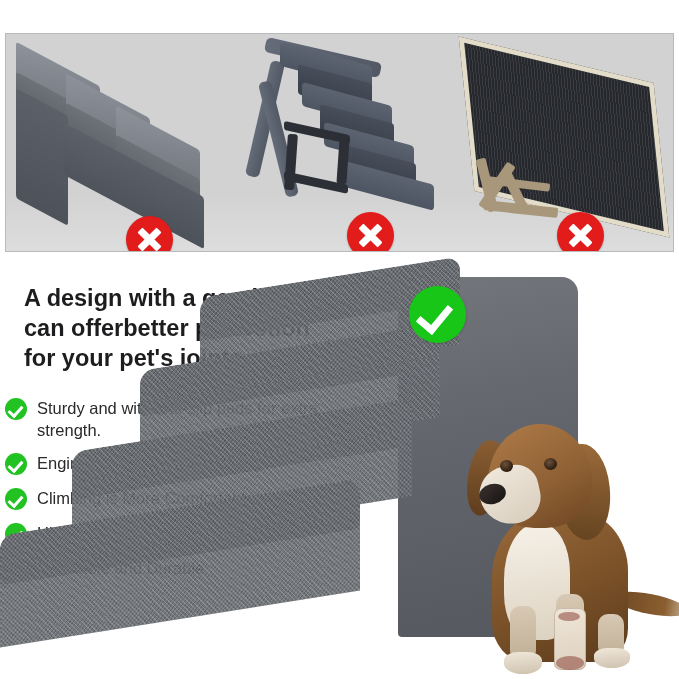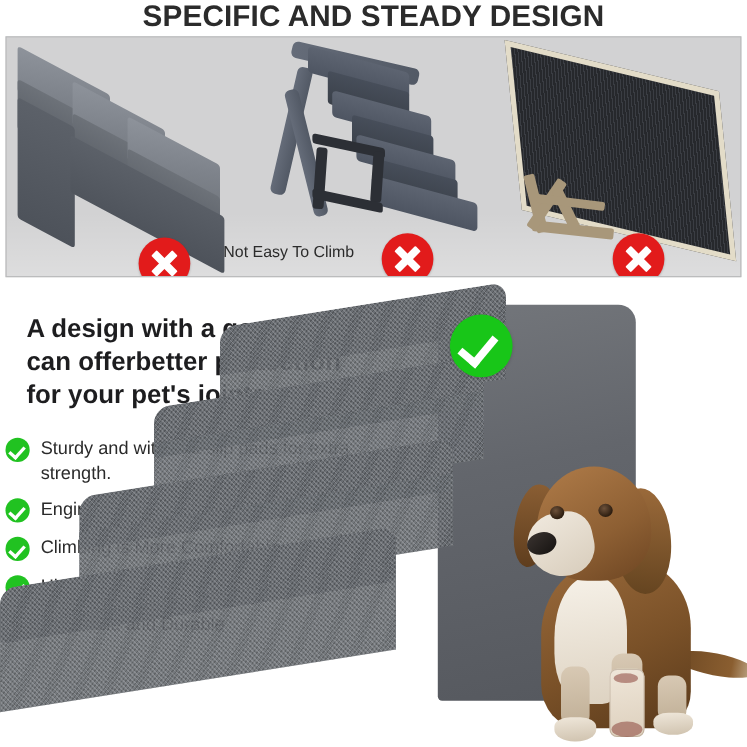--- a/index.html
+++ b/index.html
@@ -194,21 +194,20 @@
   .bandage-stain{
     border-radius:50%;
     background:rgba(140,70,60,.55);
   }
 </style>
 </head>
 <body>
 
 <div id="page">
 
-  <div class="title">SPECIFIC AND STEADY DESIGN</div>
 
   <div class="top-panel">
     <div class="floorshade"></div>
 
     <div class="prod" id="prod1">
 
       <div class="fstep f-top" style="left:8px;  top:14px; width:84px;  height:42px; transform:skewY(28deg);"></div>
       <div class="fstep f-face" style="left:8px;  top:44px; width:84px;  height:46px; transform:skewY(28deg);"></div>
 
       <div class="fstep f-top" style="left:58px; top:46px; width:84px;  height:40px; transform:skewY(28deg);"></div>
@@ -217,21 +216,20 @@
       <div class="fstep f-top" style="left:108px;top:78px; width:84px;  height:40px; transform:skewY(28deg);"></div>
       <div class="fstep f-face" style="left:108px;top:107px;width:84px;  height:48px; transform:skewY(28deg);"></div>
 
       <div class="fstep f-side" style="left:8px;  top:52px; width:52px;  height:110px;transform:skewY(28deg);"></div>
       <div class="fstep f-side" style="left:56px; top:110px;width:140px; height:52px; transform:skewY(28deg);"></div>
     </div>
     <div class="x-badge" style="left:120px;top:182px;">
       <i></i>
         <b></b>
     </div>
-    <div class="cap" style="left:197px;top:188px;">Not Easy To Climb</div>
 
     <div class="prod" id="prod2">
       <div class="p-rail" style="left:4px;  top:18px; width:14px;  height:118px;transform:rotate(13deg);"></div>
       <div class="p-rail" style="left:10px; top:8px;  width:118px; height:15px; transform:rotate(13deg);"></div>
       <div class="p-tread" style="left:26px; top:12px; width:92px;  height:24px; transform:skewY(15deg);"></div>
       <div class="p-riser" style="left:44px; top:32px; width:74px;  height:30px; transform:skewY(15deg);"></div>
       <div class="p-tread" style="left:48px; top:52px; width:90px;  height:24px; transform:skewY(15deg);"></div>
       <div class="p-riser" style="left:66px; top:72px; width:74px;  height:30px; transform:skewY(15deg);"></div>
       <div class="p-tread" style="left:70px; top:92px; width:90px;  height:24px; transform:skewY(15deg);"></div>
       <div class="p-riser" style="left:88px; top:112px;width:74px;  height:30px; transform:skewY(15deg);"></div>

